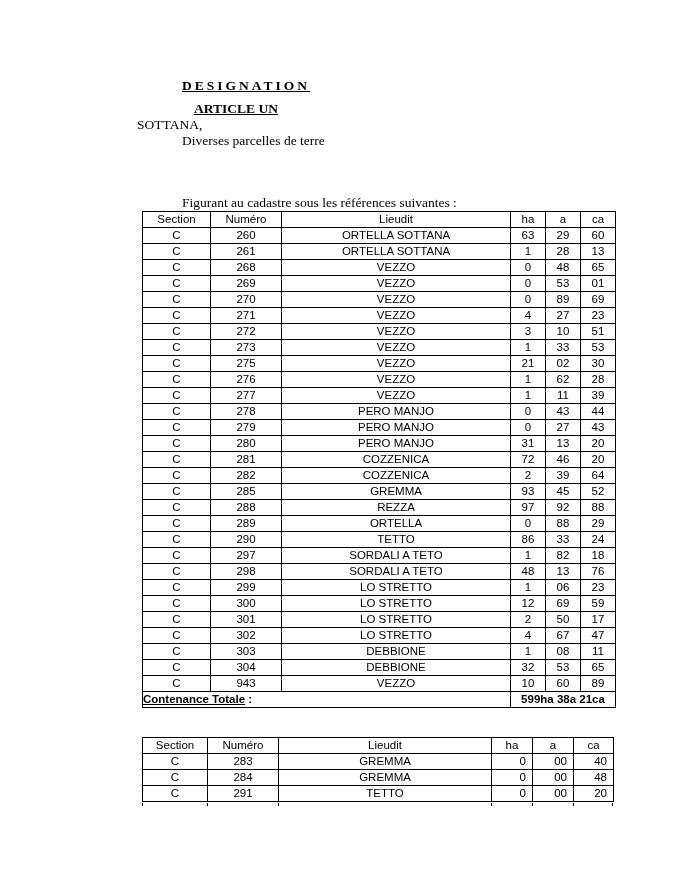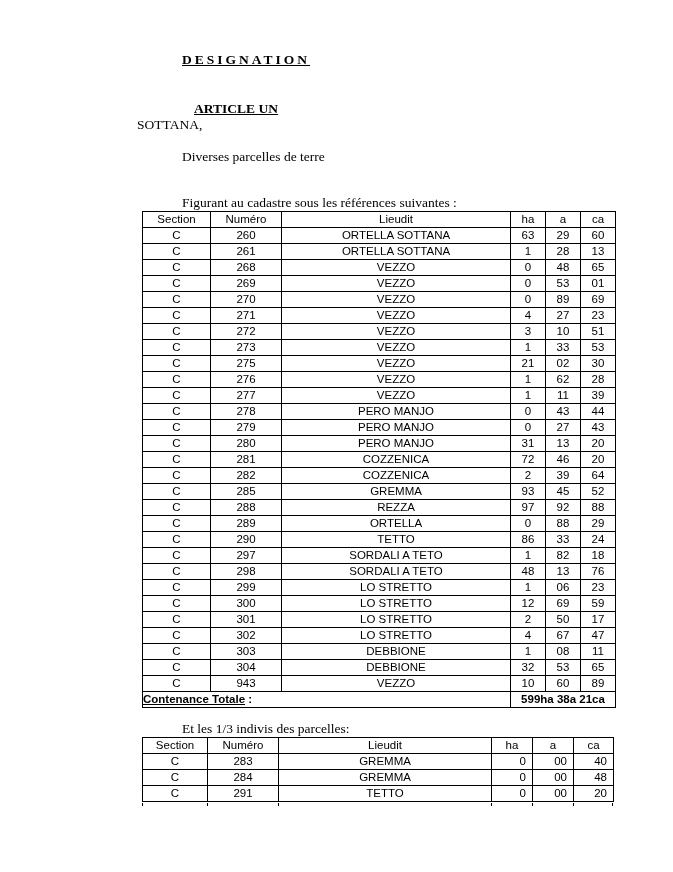--- a/index.html
+++ b/index.html
@@ -5,37 +5,37 @@
   html,body { margin:0; padding:0; }
   body {
     width:673px; height:872px;
     background:#ffffff;
     color:#000000;
     font-family:"Liberation Serif", serif;
   }
   .page { position:relative; width:673px; height:872px; overflow:hidden; background:#fff; }
 
   .doc-title {
-    position:absolute; left:182px; top:52px;
+    position:absolute; left:182px; top:78px;
     font-size:13.5px; font-weight:bold;
     letter-spacing:3px; text-decoration:underline;
     white-space:nowrap;
   }
   .article-heading {
     position:absolute; left:182px; top:101px;
     font-size:13.5px; font-weight:bold; text-decoration:underline;
     white-space:nowrap;
     margin-left:12px;
   }
   .paragraph {
     position:absolute; left:137px; top:117px; width:400px;
     font-size:13.5px; line-height:15.5px;
   }
   .line-justify { text-align:justify; text-align-last:justify; text-indent:45px; }
-  .line-indent  { text-indent:45px;margin-top:16px; }
+  .line-indent  { text-indent:45px; }
   .cadastre-intro {
     position:absolute; left:182px; top:195px;
     font-size:13.5px; white-space:nowrap;
   }
   .indivis-intro {
     position:absolute; left:182px; top:721px;
     font-size:13.5px; white-space:nowrap;
   }
 
   table {
@@ -366,21 +366,20 @@
         </tr>
       </tbody>
     <tfoot>
       <tr>
         <td colspan="3" class="total-label-cell"><span class="ul">Contenance Totale</span><span> :</span></td>
         <td colspan="3" class="total-value-cell">599ha 38a 21ca</td>
       </tr>
     </tfoot>
   </table>
 
-  <div class="indivis-intro">Et les 1/3 indivis des parcelles:</div>
 
   <table id="table-indivis">
     <colgroup>
       <col style="width:65px">
         <col style="width:71px">
         <col style="width:213px">
       <col style="width:41px">
         <col style="width:41px">
         <col style="width:40px">
     </colgroup>

